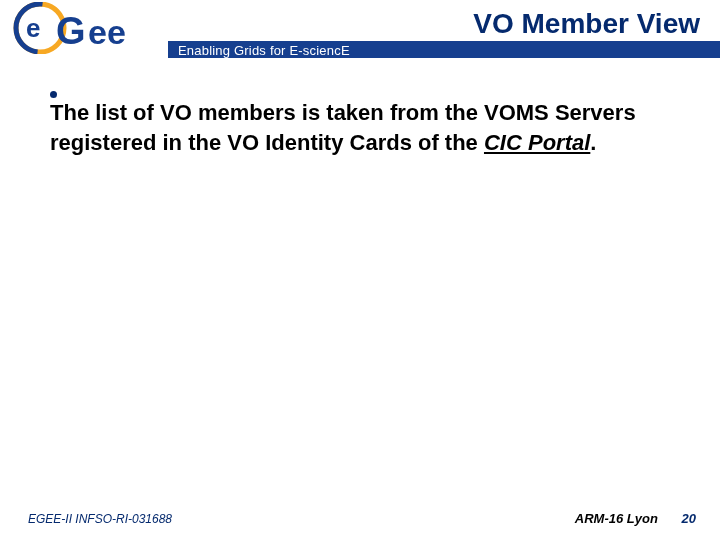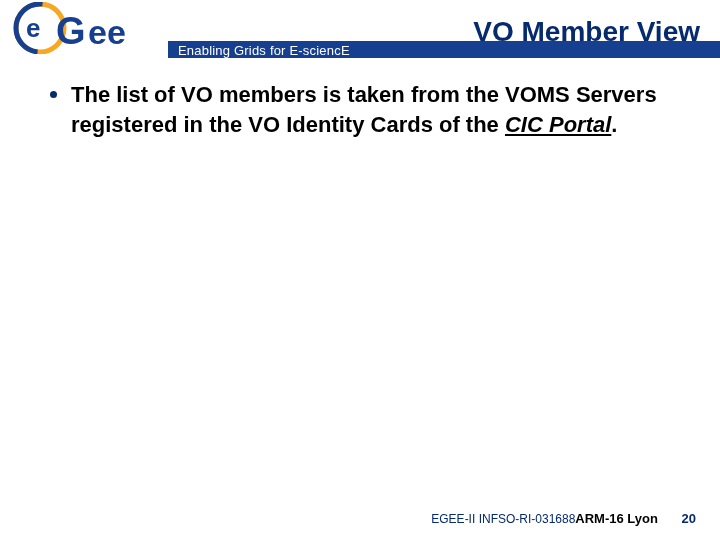--- a/index.html
+++ b/index.html
@@ -19,21 +19,21 @@
   .logo {
     position: absolute;
     left: 8px;
     top: 2px;
     width: 155px;
     height: 52px;
   }
   .title {
     position: absolute;
     right: 20px;
-    top: 16px;
+    top: 8px;
     font-size: 28px;
     font-weight: bold;
     color: #052a6e;
   }
   .bluebar {
     position: absolute;
     left: 168px;
     right: 0;
     top: 41px;
     height: 17px;
@@ -63,30 +63,31 @@
     margin-right: 14px;
     flex-shrink: 0;
   }
   .bullet .txt {
     font-size: 22px;
     font-weight: bold;
     color: #000;
     line-height: 1.35;
   }
   .bullet .txt .u { text-decoration: underline; font-style: italic; }
-  .tight { margin-bottom: 6px; }
+  .tight { margin-bottom: 6px; flex-direction: column; }
   .footer {
     position: absolute;
     bottom: 14px;
-    left: 16px;
+    left: 4px;
     right: 0;
     padding: 0 24px;
     display: flex;
-    justify-content: flex-end;
+    justify-content: space-between;
     align-items: baseline;
+    font-style: italic;
   }
   .footer-left {
     font-size: 12px;
     color: #052a6e;
   }
   .footer-right {
     font-size: 13px;
     font-weight: bold;
     color: #000;
   }

